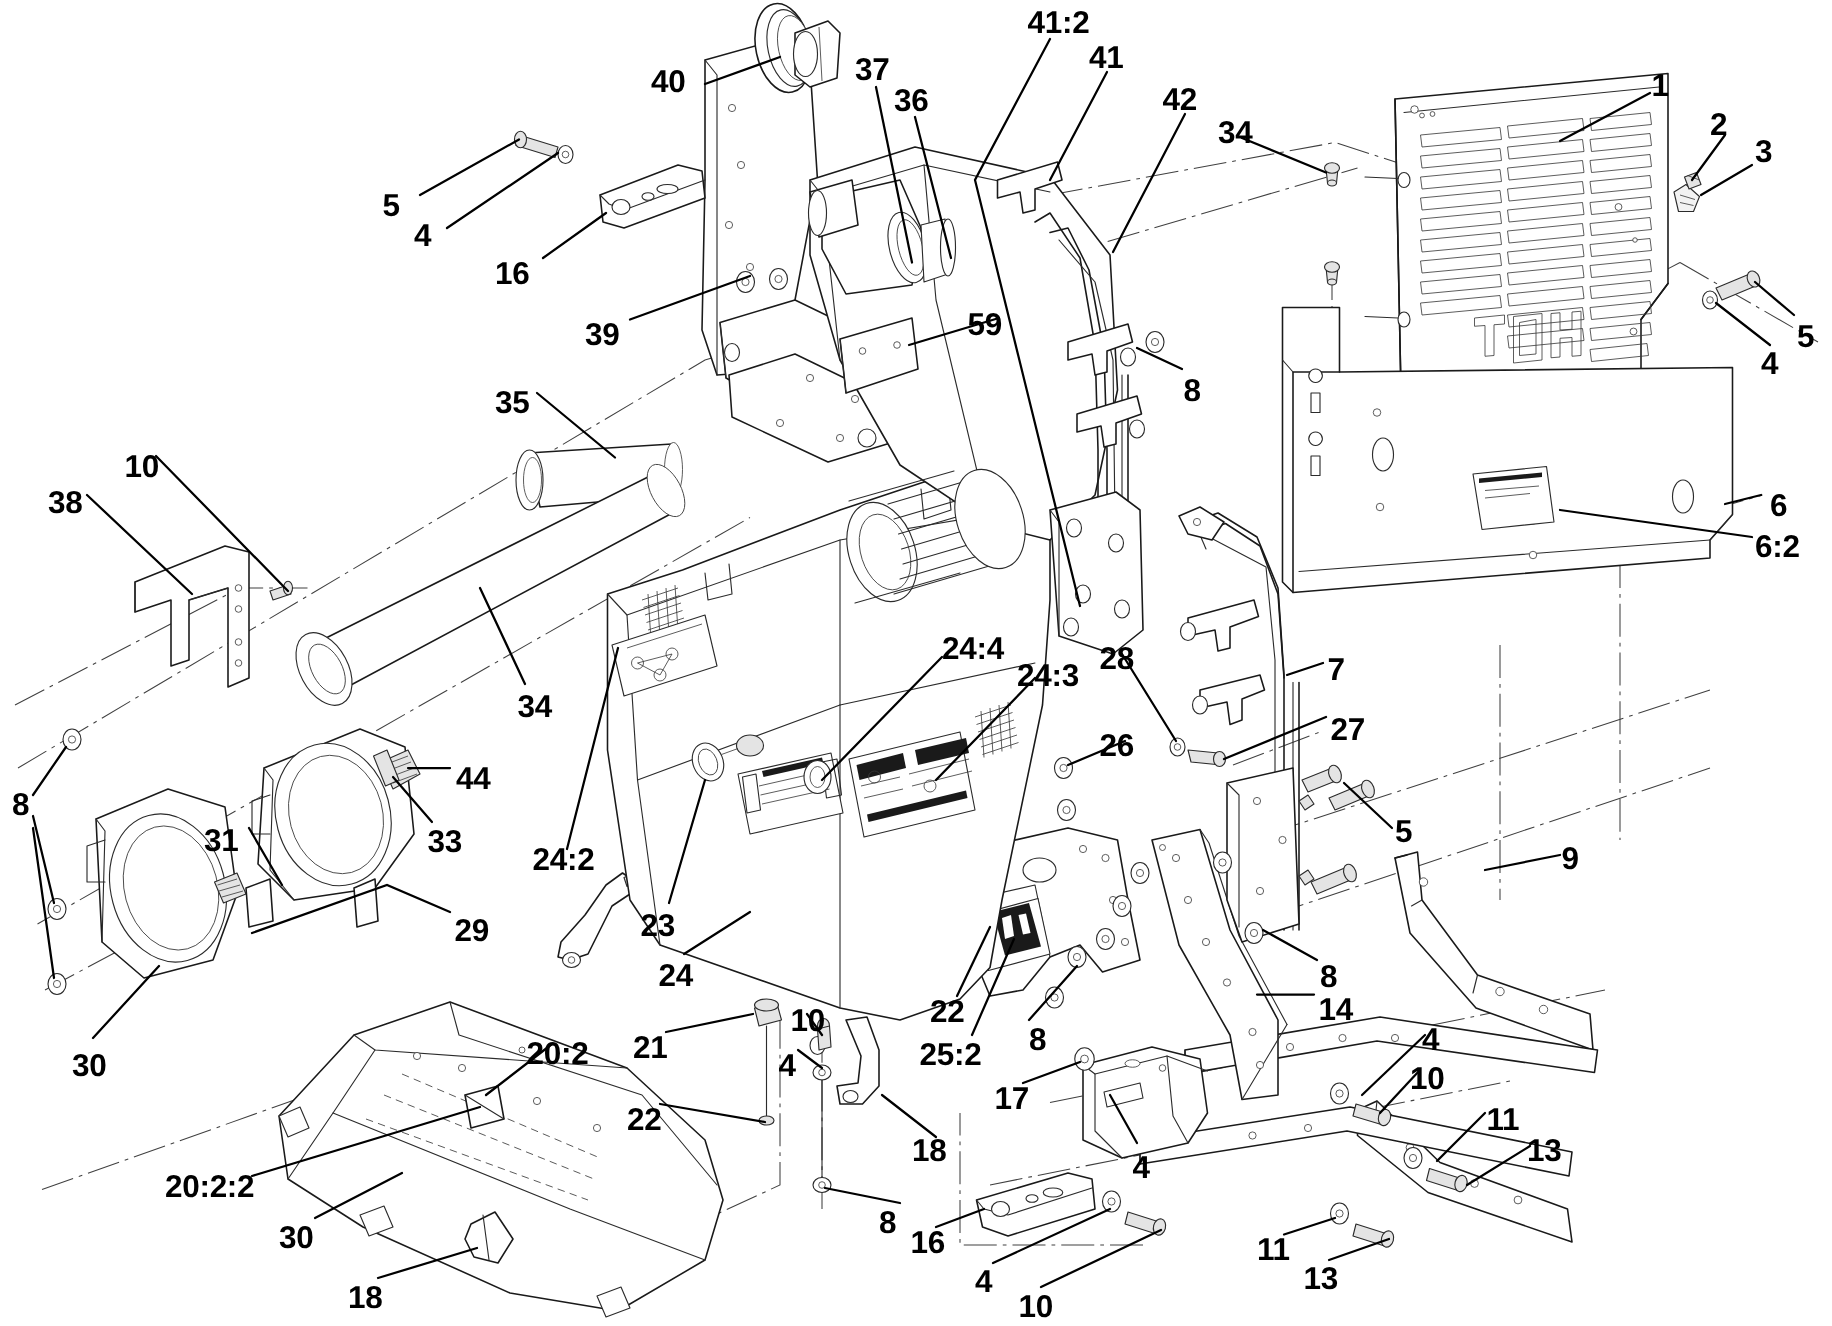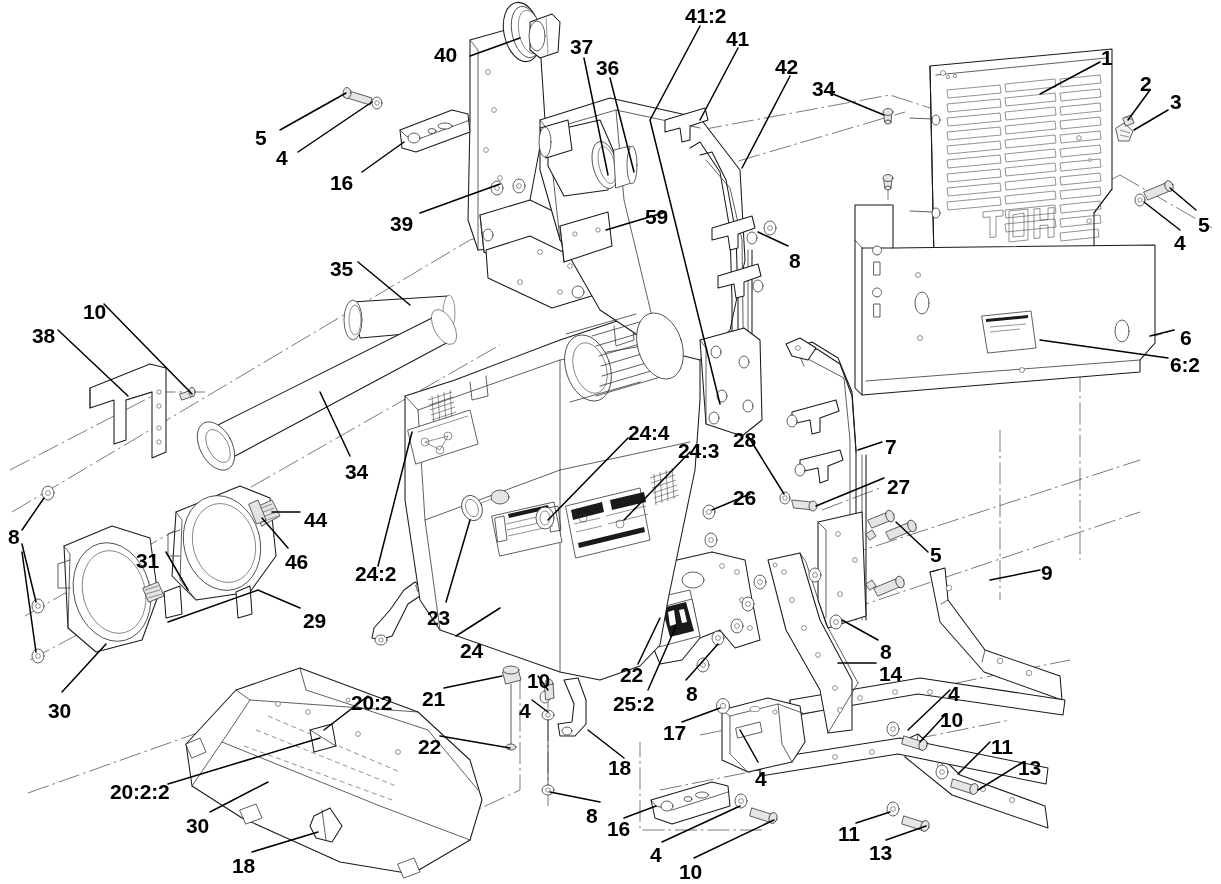--- a/index.html
+++ b/index.html
@@ -711,28 +711,28 @@
   <span class="callout" style="left:789px;top:250px">8</span>
   <span class="callout" style="left:1198px;top:214px">5</span>
   <span class="callout" style="left:1174px;top:232px">4</span>
   <span class="callout" style="left:1180px;top:327px">6</span>
   <span class="callout" style="left:1170px;top:354px">6:2</span>
   <span class="callout" style="left:330px;top:258px">35</span>
   <span class="callout" style="left:83px;top:301px">10</span>
   <span class="callout" style="left:32px;top:325px">38</span>
   <span class="callout" style="left:345px;top:461px">34</span>
   <span class="callout" style="left:304px;top:509px">44</span>
-  <span class="callout" style="left:285px;top:551px">46</span>
+  <span class="callout" style="left:285px;top:551px">33</span>
   <span class="callout" style="left:136px;top:550px">31</span>
   <span class="callout" style="left:8px;top:526px">8</span>
   <span class="callout" style="left:303px;top:610px">29</span>
   <span class="callout" style="left:48px;top:700px">30</span>
   <span class="callout" style="left:355px;top:563px">24:2</span>
   <span class="callout" style="left:427px;top:607px">23</span>
-  <span class="callout" style="left:460px;top:640px">24</span>
+  <span class="callout" style="left:439px;top:640px">24</span>
   <span class="callout" style="left:628px;top:422px">24:4</span>
   <span class="callout" style="left:678px;top:440px">24:3</span>
   <span class="callout" style="left:733px;top:429px">28</span>
   <span class="callout" style="left:733px;top:487px">26</span>
   <span class="callout" style="left:887px;top:476px">27</span>
   <span class="callout" style="left:885px;top:436px">7</span>
   <span class="callout" style="left:930px;top:544px">5</span>
   <span class="callout" style="left:880px;top:641px">8</span>
   <span class="callout" style="left:1041px;top:562px">9</span>
   <span class="callout" style="left:879px;top:663px">14</span>

